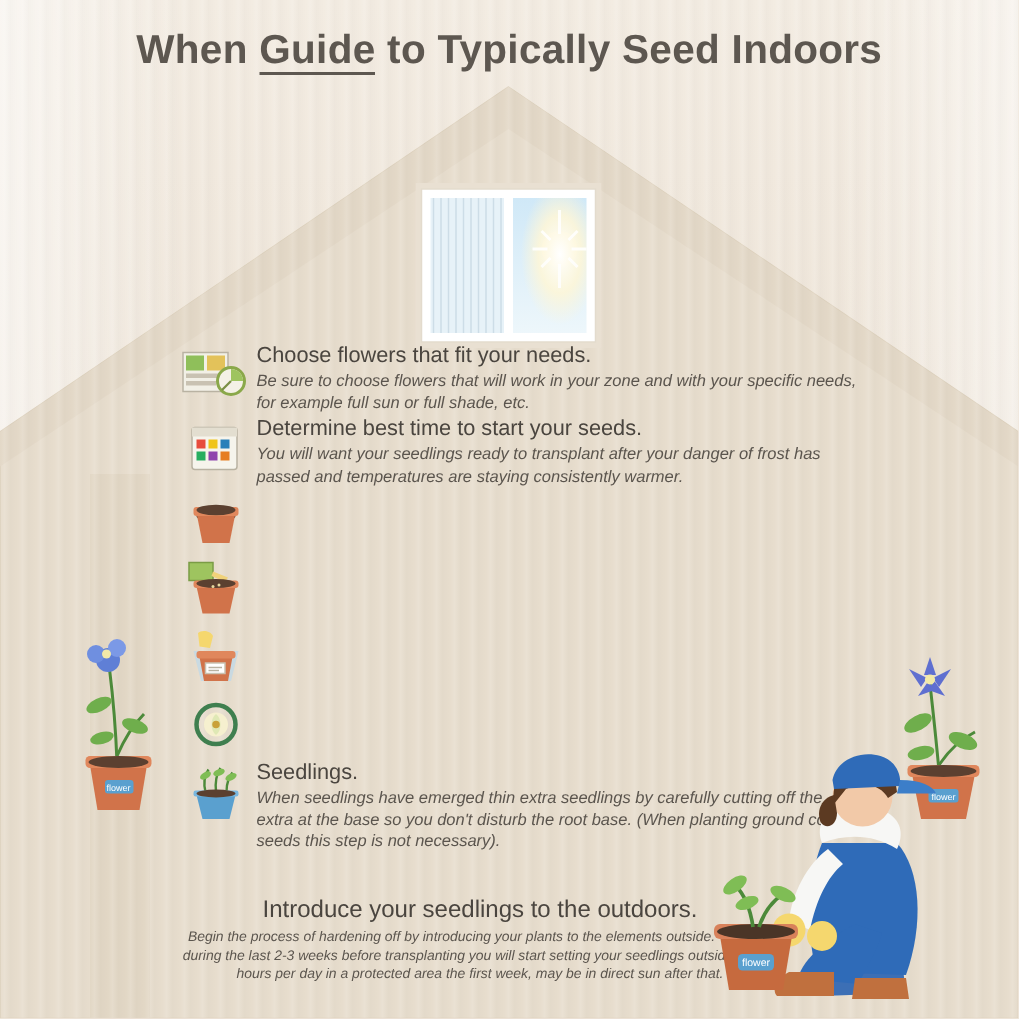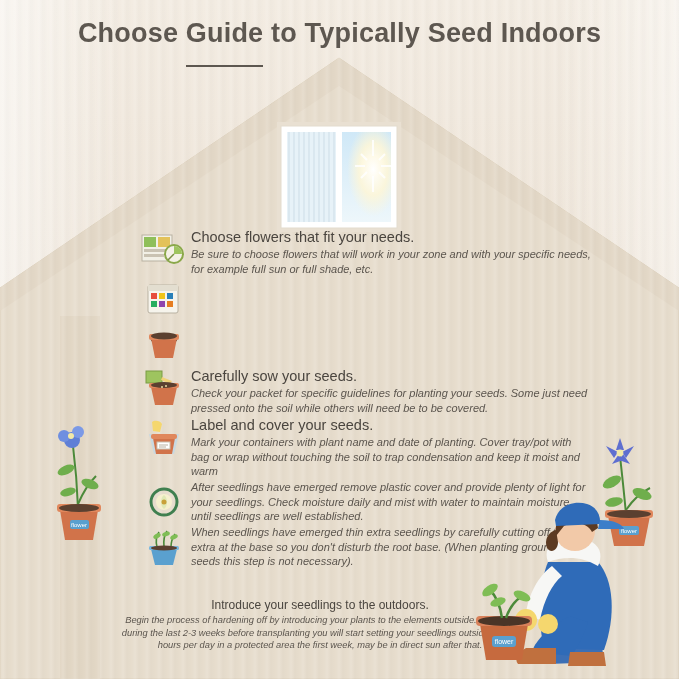--- a/index.html
+++ b/index.html
@@ -53,36 +53,36 @@
     left: 0;
     width: 679px;
     text-align: center;
     font-size: 27px;
     font-weight: bold;
     color: #5d5750;
     letter-spacing: 0.2px;
   }
   .title .underline {
     border-bottom: 2px solid #5d5750;
-    padding-bottom: 17px;
+    padding-bottom: 0;
   }
 
   
   .window {
     position: absolute;
     left: 277px;
     top: 122px;
     width: 124px;
     height: 110px;
   }
 
   
   .steps {
     position: absolute;
-    left: 140px;
+    left: 120px;
     top: 228px;
     width: 452px;
   }
   .step {
     position: relative;
     display: flex;
     align-items: flex-start;
     margin-bottom: 1px;
   }
   .step-icon {
@@ -111,21 +111,21 @@
 
   
   .footer {
     position: absolute;
     left: 120px;
     top: 598px;
     width: 400px;
     text-align: center;
   }
   .footer-head {
-    font-size: 12px;
+    font-size: 16px;
     color: #4a453f;
     margin-bottom: 2px;
   }
   .footer-desc {
     font-size: 9.3px;
     font-style: italic;
     color: #5b554e;
     line-height: 1.35;
   }
 
@@ -164,21 +164,21 @@
       <polygon points="339,12 679,242 679,633 0,633 0,242" fill="#e7ddcd"></polygon>
       <polygon points="339,12 679,242 679,633 0,633 0,242" fill="none" stroke="#ddd1bd" stroke-width="1"></polygon>
       <rect x="60" y="270" width="40" height="363" fill="#e2d7c5"></rect>
       <polygon points="339,12 0,242 0,265 339,40 679,265 679,242" fill="#e3d8c7"></polygon>
     </svg>
   </div>
 
   <div class="paper-streaks"></div>
 
   <div class="title">
-    <span>Choose </span><span class="underline">Guide</span><span> to Typically Seed Indoors</span>
+    <span>When </span><span class="underline">Guide</span><span> to Typically Seed Indoors</span>
   </div>
 
   <div class="window">
     <svg width="124" height="110" viewBox="0 0 124 110">
       <rect x="0" y="0" width="124" height="110" fill="#e9e0d2"></rect>
       <rect x="4" y="4" width="116" height="102" fill="#ffffff"></rect>
       <defs>
         <linearGradient id="sky" x1="0" y1="0" x2="0" y2="1">
           <stop offset="0%" stop-color="#cfe8f7"></stop>
           <stop offset="100%" stop-color="#eef7fb"></stop>
@@ -262,20 +262,22 @@
             <rect x="11" y="14" width="6" height="6" fill="#e74c3c"></rect>
             <rect x="19" y="14" width="6" height="6" fill="#f0c419"></rect>
             <rect x="27" y="14" width="6" height="6" fill="#2980b9"></rect>
             <rect x="11" y="22" width="6" height="6" fill="#27ae60"></rect>
             <rect x="19" y="22" width="6" height="6" fill="#8e44ad"></rect>
             <rect x="27" y="22" width="6" height="6" fill="#e67e22"></rect>
           </g>
         </svg>
       </div>
       <div class="step-body">
+        <div class="step-head">Determine best time to start your seeds.</div>
+        <div class="step-desc">You will want your seedlings ready to transplant after your danger of frost has passed and temperatures are staying consistently warmer.</div>
       </div>
     </div>
 
     <div class="step">
       <div class="step-icon">
         <svg width="48" height="42" viewBox="0 0 48 42">
           <ellipse cx="24" cy="16" rx="13" ry="4" fill="#4a3527"></ellipse>
           <path d="M11 14 L37 14 L33 34 L15 34 Z" fill="#d1734a"></path>
           <rect x="9" y="10" width="30" height="6" rx="2" fill="#e0875c"></rect>
           <ellipse cx="24" cy="12" rx="13" ry="3.5" fill="#5b4030"></ellipse>
@@ -288,55 +290,46 @@
         <svg width="48" height="42" viewBox="0 0 48 42">
           <rect x="6" y="2" width="16" height="12" fill="#9ec45f" stroke="#7a9c45"></rect>
           <path d="M22 8 L32 12 L30 15 L21 11 Z" fill="#f0d27a"></path>
           <path d="M11 18 L37 18 L33 36 L15 36 Z" fill="#d1734a"></path>
           <rect x="9" y="14" width="30" height="5" rx="2" fill="#e0875c"></rect>
           <ellipse cx="24" cy="16" rx="13" ry="3" fill="#5b4030"></ellipse>
           <circle cx="26" cy="17" r="1" fill="#e8d9a0"></circle>
           <circle cx="22" cy="18" r="1" fill="#e8d9a0"></circle>
         </svg>
       </div>
-      <div class="step-body">
-        <div class="step-head">Carefully sow your seeds.</div>
-        <div class="step-desc">Check your packet for specific guidelines for planting your seeds.  Some just need pressed onto the soil while others will need be to be covered.</div>
-      </div>
     </div>
 
     <div class="step">
       <div class="step-icon">
         <svg width="48" height="42" viewBox="0 0 48 42">
           <path d="M12 4 C14 2 20 2 22 6 L20 14 L13 13 Z" fill="#f5d76e"></path>
           <path d="M9 16 L39 16 L34 36 L14 36 Z" fill="#bfd8e8" opacity="0.75"></path>
           <path d="M13 20 L35 20 L32 36 L16 36 Z" fill="#d1734a"></path>
           <rect x="11" y="16" width="26" height="5" rx="2" fill="#e0875c"></rect>
           <rect x="17" y="24" width="13" height="7" fill="#ffffff" stroke="#c9c2b2"></rect>
           <line x1="19" y1="27" x2="28" y2="27" stroke="#b9b2a2"></line>
           <line x1="19" y1="29" x2="26" y2="29" stroke="#b9b2a2"></line>
         </svg>
       </div>
-      <div class="step-body">
-        <div class="step-head">Label and cover your seeds.</div>
-        <div class="step-desc">Mark your containers with plant name and date of planting. Cover tray/pot with bag or wrap without touching the soil to trap condensation and keep it moist and warm</div>
-      </div>
     </div>
 
     <div class="step">
       <div class="step-icon">
         <svg width="48" height="42" viewBox="0 0 48 42">
           <circle cx="24" cy="20" r="13" fill="none" stroke="#3f7f4f" stroke-width="3"></circle>
           <circle cx="24" cy="20" r="8" fill="#f6f0cf"></circle>
           <path d="M24 13 C28 16 28 24 24 27 C20 24 20 16 24 13 Z" fill="#dfe8b5"></path>
           <circle cx="24" cy="20" r="2.5" fill="#c9a13a"></circle>
         </svg>
       </div>
       <div class="step-body">
-        <div class="step-desc">After seedlings have emerged remove plastic cover and provide plenty of light for your seedlings. Check moisture daily and mist with water to maintain moisture until seedlings are well established.</div>
       </div>
     </div>
 
     <div class="step">
       <div class="step-icon">
         <svg width="48" height="42" viewBox="0 0 48 42">
           <g stroke="#4c8a3a" stroke-width="1.6" fill="none">
             <path d="M17 20 C15 12 17 8 19 5"></path>
             <path d="M24 20 C23 11 25 7 27 4"></path>
             <path d="M31 20 C31 13 33 10 35 7"></path>
@@ -345,20 +338,21 @@
             <ellipse cx="17" cy="9" rx="4" ry="2.2" transform="rotate(-30 17 9)"></ellipse>
             <ellipse cx="26" cy="7" rx="4" ry="2.2" transform="rotate(-20 26 7)"></ellipse>
             <ellipse cx="34" cy="10" rx="4" ry="2.2" transform="rotate(-25 34 10)"></ellipse>
           </g>
           <path d="M11 22 L37 22 L33 38 L15 38 Z" fill="#5aa0cf"></path>
           <rect x="9" y="19" width="30" height="4" rx="1.5" fill="#7ab8e0"></rect>
           <ellipse cx="24" cy="21" rx="13" ry="2.6" fill="#5b4030"></ellipse>
         </svg>
       </div>
       <div class="step-body">
+        <div class="step-head">Seedlings.</div>
         <div class="step-desc">When seedlings have emerged thin extra seedlings by carefully cutting off the extra at the base so you don't disturb the root base. (When planting ground cover seeds this step is not necessary).</div>
       </div>
     </div>
 
   </div>
 
   <div class="footer">
     <div class="footer-head">Introduce your seedlings to the outdoors.</div>
     <div class="footer-desc">Begin the process of hardening off by introducing your plants to the elements outside.  Typically during the last 2-3 weeks before transplanting you will start setting your seedlings outside for 2-3 hours per day in a protected area the first week, may be in direct sun after that.</div>
   </div>

